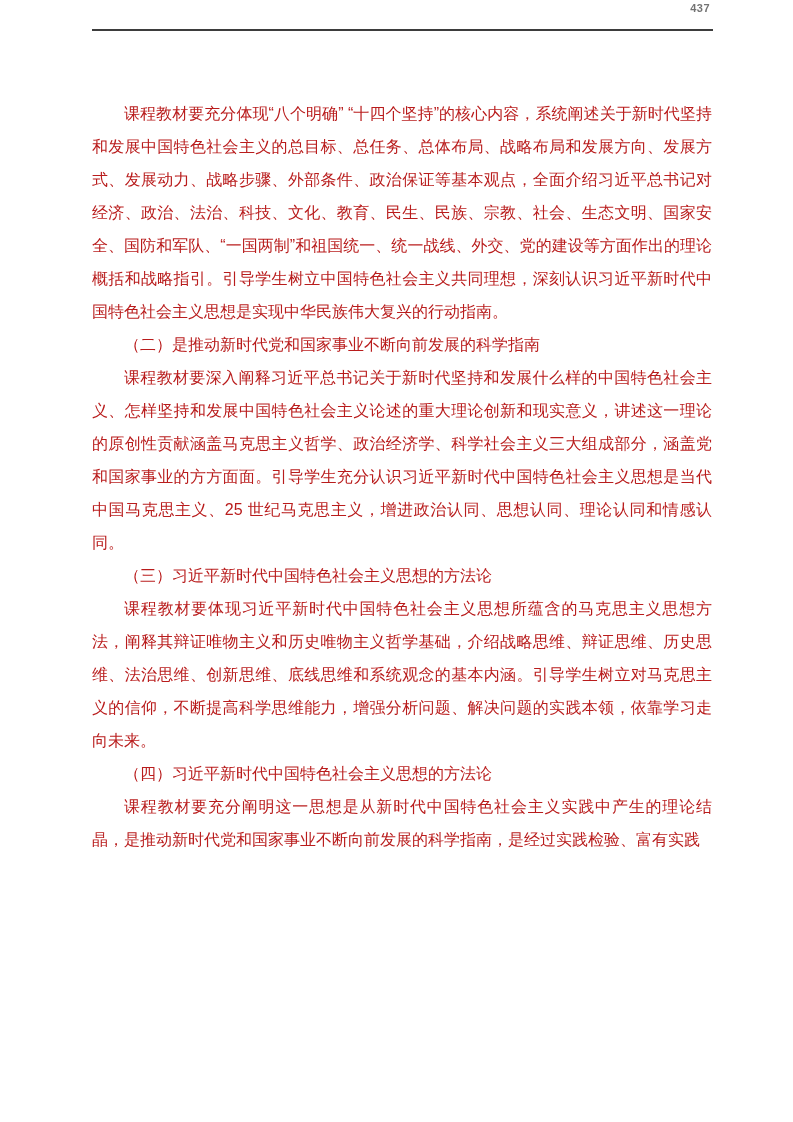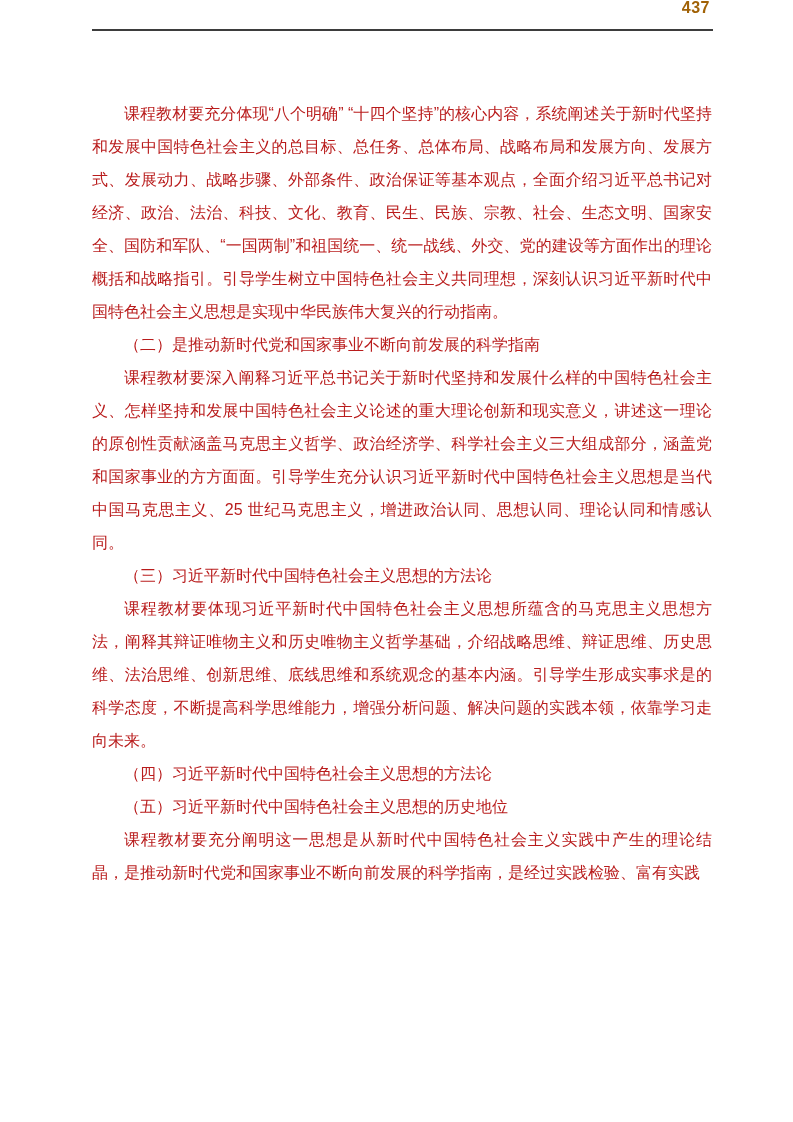--- a/index.html
+++ b/index.html
@@ -12,24 +12,24 @@
     width: 793px;
     height: 1122px;
     background: #ffffff;
     overflow: hidden;
     font-family: "Liberation Sans", "DejaVu Sans", sans-serif;
   }
   .page-number {
     position: absolute;
     top: 0px;
     right: 83px;
-    font-size: 16px;
+    font-size: 11px;
     line-height: 16px;
     font-weight: 700;
-    color: #a16207;
+    color: #737373;
     letter-spacing: 0.5px;
   }
   .header-rule {
     position: absolute;
     top: 29px;
     left: 92px;
     width: 621px;
     height: 2px;
     background: #3d3d3d;
   }
@@ -60,19 +60,18 @@
 
   <div class="page-number">437</div>
 
   <div class="header-rule"></div>
 
   <div class="body-text">
     <p>课程教材要充分体现“八个明确” “十四个坚持”的核心内容，系统阐述关于新时代坚持和发展中国特色社会主义的总目标、总任务、总体布局、战略布局和发展方向、发展方式、发展动力、战略步骤、外部条件、政治保证等基本观点，全面介绍习近平总书记对经济、政治、法治、科技、文化、教育、民生、民族、宗教、社会、生态文明、国家安全、国防和军队、“一国两制”和祖国统一、统一战线、外交、党的建设等方面作出的理论概括和战略指引。引导学生树立中国特色社会主义共同理想，深刻认识习近平新时代中国特色社会主义思想是实现中华民族伟大复兴的行动指南。</p>
     <p class="section-heading">（二）是推动新时代党和国家事业不断向前发展的科学指南</p>
     <p>课程教材要深入阐释习近平总书记关于新时代坚持和发展什么样的中国特色社会主义、怎样坚持和发展中国特色社会主义论述的重大理论创新和现实意义，讲述这一理论的原创性贡献涵盖马克思主义哲学、政治经济学、科学社会主义三大组成部分，涵盖党和国家事业的方方面面。引导学生充分认识习近平新时代中国特色社会主义思想是当代中国马克思主义、25 世纪马克思主义，增进政治认同、思想认同、理论认同和情感认同。</p>
     <p class="section-heading">（三）习近平新时代中国特色社会主义思想的方法论</p>
-    <p>课程教材要体现习近平新时代中国特色社会主义思想所蕴含的马克思主义思想方法，阐释其辩证唯物主义和历史唯物主义哲学基础，介绍战略思维、辩证思维、历史思维、法治思维、创新思维、底线思维和系统观念的基本内涵。引导学生形成实事求是的科学态度，不断提高科学思维能力，增强分析问题、解决问题的实践本领，依靠学习走向未来。</p>
+    <p>课程教材要体现习近平新时代中国特色社会主义思想所蕴含的马克思主义思想方法，阐释其辩证唯物主义和历史唯物主义哲学基础，介绍战略思维、辩证思维、历史思维、法治思维、创新思维、底线思维和系统观念的基本内涵。引导学生树立对马克思主义的信仰，不断提高科学思维能力，增强分析问题、解决问题的实践本领，依靠学习走向未来。</p>
     <p class="section-heading">（四）习近平新时代中国特色社会主义思想的方法论</p>
-    <p class="section-heading">（五）习近平新时代中国特色社会主义思想的历史地位</p>
     <p>课程教材要充分阐明这一思想是从新时代中国特色社会主义实践中产生的理论结晶，是推动新时代党和国家事业不断向前发展的科学指南，是经过实践检验、富有实践</p>
   </div>
 
 </div>
 
 </body></html>

